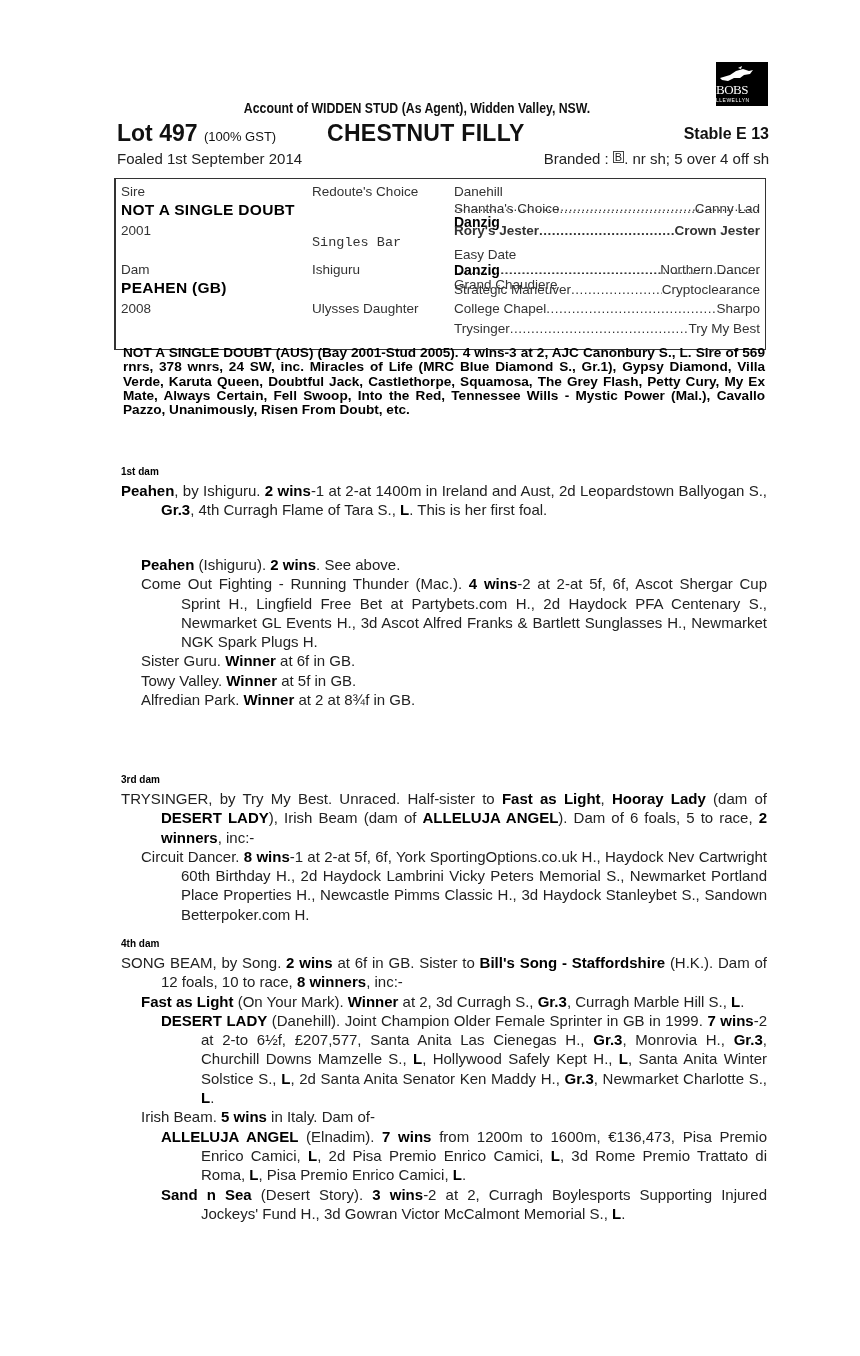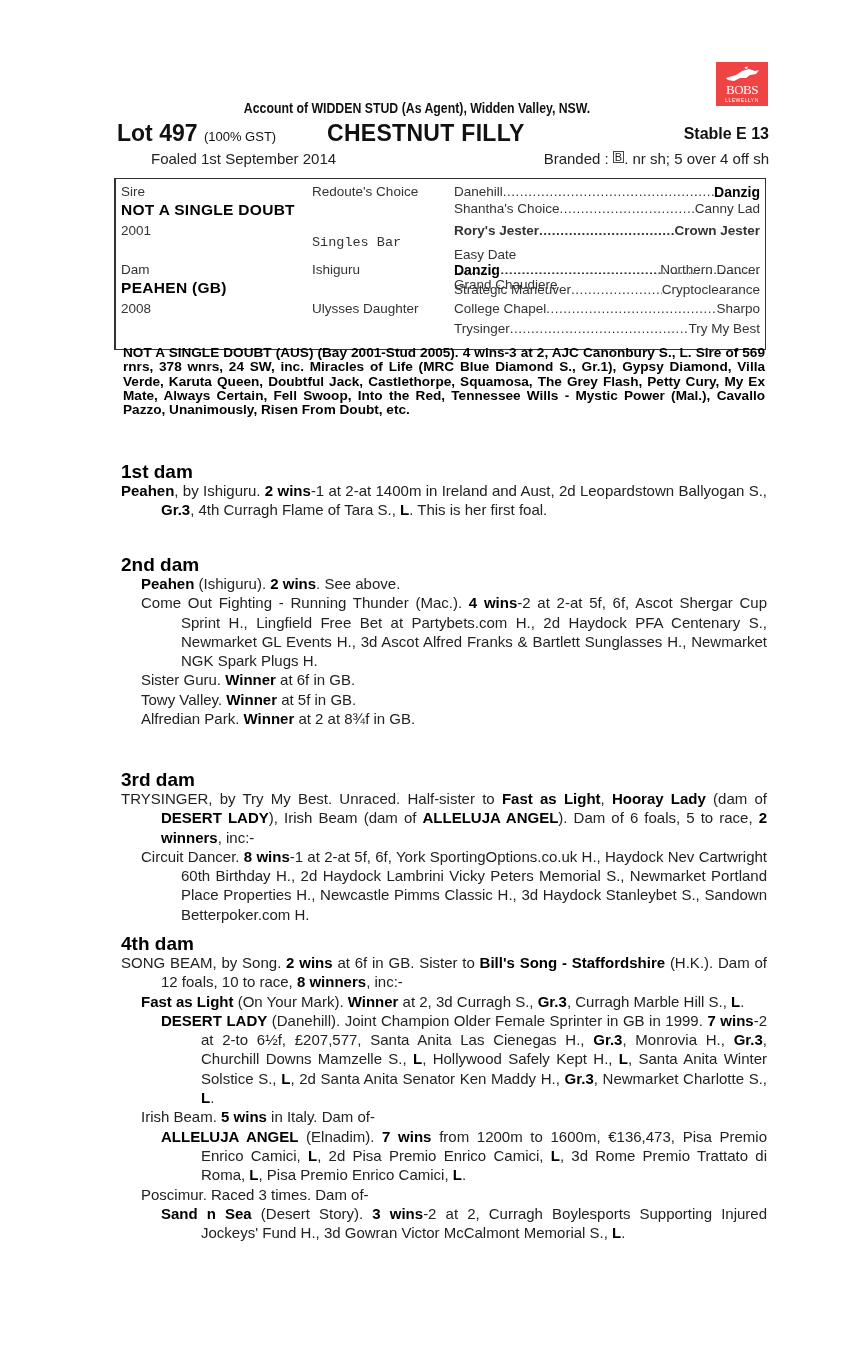--- a/index.html
+++ b/index.html
@@ -1,41 +1,41 @@
 <!DOCTYPE html>
 <html><head>
 <meta charset="utf-8">
 <style>
   html, body { margin: 0; padding: 0; background: #ffffff; }
   body { width: 860px; height: 1356px; position: relative; overflow: hidden; color: #111; font-family: "Liberation Sans", sans-serif; }
   .page { position: absolute; left: 117px; top: 0; width: 652px; }
-  .logo { position: absolute; left: 599px; top: 62px; width: 52px; height: 44px; background: #ef4444; color: #fff; text-align: center; }
+  .logo { position: absolute; left: 599px; top: 62px; width: 52px; height: 44px; background: #000000; color: #fff; }
   .logo .bird { display: block; height: 18px; margin-top: 4px; }
   .logo .txt { display: block; font-family: "Liberation Serif", serif; font-size: 13px; line-height: 12px; letter-spacing: -0.5px; }
   .logo .sub { display: block; font-size: 5px; letter-spacing: 0.5px; margin-top: 1px; }
   .account { position: absolute; left: 0; top: 99px; width: 600px; text-align: center; font-family: "Liberation Sans", sans-serif; font-weight: bold; font-size: 15px; transform: scaleX(0.82); transform-origin: 50% 50%; letter-spacing: 0; }
   .lotline { position: absolute; left: 0; top: 120px; width: 652px; height: 28px; }
   .lot { position: absolute; left: 0; top: 0; font-weight: 900; font-size: 23px; }
   .gst { font-weight: normal; font-size: 13px; }
   .horse { position: absolute; left: 210px; top: 0; font-weight: 900; font-size: 23px; letter-spacing: 0.3px; }
   .stable { position: absolute; right: 0; top: 5px; font-weight: 900; font-size: 16px; }
-  .foaled { position: absolute; left: 0; top: 150px; font-size: 15px; color: #222; margin-left: 34px; }
+  .foaled { position: absolute; left: 0; top: 150px; font-size: 15px; color: #222; }
   .branded { position: absolute; right: 0; top: 150px; font-size: 15px; color: #222; }
   .ped { position: absolute; left: -3px; top: 178px; width: 652px; height: 172px; border: 1.5px solid #333; border-left-width: 2px; box-sizing: border-box; }
   .ped .c { position: absolute; font-size: 13.5px; color: #333; white-space: nowrap; }
   .ped .b { font-weight: 900; font-size: 15.5px; color: #000; letter-spacing: 0.3px; }
   .gg { position: absolute; left: 338px; width: 306px; display: flex; font-size: 13.5px; color: #333; white-space: nowrap; }
   .gg .l { flex: 0 0 auto; }
   .gg .d { flex: 1 1 auto; overflow: hidden; }
   .gg .d::before { content: "................................................................................................................................"; letter-spacing: 0.5px; }
   .gg .r { flex: 0 0 auto; }
   .gg .bold { font-weight: 900; color: #000; font-size: 14px; }
   .sireblk { position: absolute; left: 6px; top: 346px; width: 642px; font-weight: 900; font-size: 13.6px; line-height: 14.3px; text-align: justify; color: #000; }
   .sec { position: absolute; left: 4px; width: 646px; font-size: 15px; line-height: 19.3px; color: #222; }
-  .sec h3 { margin: 0; font-size: 19px; font-weight: 900; color: #000; line-height: 19px; }
+  .sec h3 { margin: 0; font-size: 10px; font-weight: 900; color: #000; line-height: 19px; }
   .sec p { margin: 0; text-align: justify; }
   .sec b, .sireblk b { font-weight: 900; color: #000; }
   .hang0 { padding-left: 40px; text-indent: -40px; }
   .hang1 { padding-left: 60px; text-indent: -40px; }
   .hang2 { padding-left: 80px; text-indent: -40px; }
 </style>
 </head>
 <body>
 
 <div class="page">
@@ -68,21 +68,21 @@
     <span class="c" style="left:5px;top:44px;">2001</span>
     <span class="c" style="left:196px;top:5px;">Redoute's Choice</span>
     <span class="c" style="left:196px;top:56px;font-family:Liberation Mono, monospace;">Singles Bar</span>
 
     <span class="c" style="left:5px;top:83px;">Dam</span>
     <span class="c b" style="left:5px;top:100px;">PEAHEN (GB)</span>
     <span class="c" style="left:5px;top:122px;">2008</span>
     <span class="c" style="left:196px;top:83px;">Ishiguru</span>
     <span class="c" style="left:196px;top:122px;">Ulysses Daughter</span>
 
-    <div class="gg" style="top:5px;">
+    <div class="gg" style="top:5px;flex-direction:column;">
         <span class="l">Danehill</span>
         <span class="d"></span>
         <span class="r bold">Danzig</span>
       </div>
     <div class="gg" style="top:22px;">
         <span class="l">Shantha's Choice</span>
         <span class="d"></span>
         <span class="r">Canny Lad</span>
       </div>
     <div class="gg" style="top:44px;font-weight:bold;">
@@ -118,38 +118,36 @@
   </div>
 
   <div class="sireblk">NOT A SINGLE DOUBT (AUS) (Bay 2001-Stud 2005). 4 wins-3 at 2, AJC Canonbury S., L. Sire of 569 rnrs, 378 wnrs, 24 SW, inc. Miracles of Life (MRC Blue Diamond S., Gr.1), Gypsy Diamond, Villa Verde, Karuta Queen, Doubtful Jack, Castlethorpe, Squamosa, The Grey Flash, Petty Cury, My Ex Mate, Always Certain, Fell Swoop, Into the Red, Tennessee Wills - Mystic Power (Mal.), Cavallo Pazzo, Unanimously, Risen From Doubt, etc.</div>
 
   <div class="sec" style="top:462px;">
     <h3>1st dam</h3>
     <p class="hang0"><b>Peahen</b><span>, by Ishiguru. </span><b>2 wins</b><span>-1 at 2-at 1400m in Ireland and Aust, 2d Leopardstown Ballyogan S., </span><b>Gr.3</b><span>, 4th Curragh Flame of Tara S., </span><b>L</b><span>. This is her first foal.</span></p>
   </div>
 
   <div class="sec" style="top:555px;">
-    <h3>2nd dam</h3>
     <p class="hang1"><b>Peahen</b><span> (Ishiguru). </span><b>2 wins</b><span>. See above.</span></p>
     <p class="hang1"><span>Come Out Fighting - Running Thunder (Mac.). </span><b>4 wins</b><span>-2 at 2-at 5f, 6f, Ascot Shergar Cup Sprint H., Lingfield Free Bet at Partybets.com H., 2d Haydock PFA Centenary S., Newmarket GL Events H., 3d Ascot Alfred Franks &amp; Bartlett Sunglasses H., Newmarket NGK Spark Plugs H.</span></p>
     <p class="hang1"><span>Sister Guru. </span><b>Winner</b><span> at 6f in GB.</span></p>
     <p class="hang1"><span>Towy Valley. </span><b>Winner</b><span> at 5f in GB.</span></p>
     <p class="hang1"><span>Alfredian Park. </span><b>Winner</b><span> at 2 at 8¾f in GB.</span></p>
   </div>
 
   <div class="sec" style="top:770px;">
     <h3>3rd dam</h3>
     <p class="hang0"><span>TRYSINGER, by Try My Best. Unraced. Half-sister to </span><b>Fast as Light</b><span>, </span><b>Hooray Lady</b><span> (dam of </span><b>DESERT LADY</b><span>), Irish Beam (dam of </span><b>ALLELUJA ANGEL</b><span>). Dam of 6 foals, 5 to race, </span><b>2 winners</b><span>, inc:-</span></p>
     <p class="hang1"><span>Circuit Dancer. </span><b>8 wins</b><span>-1 at 2-at 5f, 6f, York SportingOptions.co.uk H., Haydock Nev Cartwright 60th Birthday H., 2d Haydock Lambrini Vicky Peters Memorial S., Newmarket Portland Place Properties H., Newcastle Pimms Classic H., 3d Haydock Stanleybet S., Sandown Betterpoker.com H.</span></p>
   </div>
 
   <div class="sec" style="top:934px;">
     <h3>4th dam</h3>
     <p class="hang0"><span>SONG BEAM, by Song. </span><b>2 wins</b><span> at 6f in GB. Sister to </span><b>Bill's Song - Staffordshire</b><span> (H.K.). Dam of 12 foals, 10 to race, </span><b>8 winners</b><span>, inc:-</span></p>
     <p class="hang1"><b>Fast as Light</b><span> (On Your Mark). </span><b>Winner</b><span> at 2, 3d Curragh S., </span><b>Gr.3</b><span>, Curragh Marble Hill S., </span><b>L</b><span>.</span></p>
     <p class="hang2"><b>DESERT LADY</b><span> (Danehill). Joint Champion Older Female Sprinter in GB in 1999. </span><b>7 wins</b><span>-2 at 2-to 6½f, £207,577, Santa Anita Las Cienegas H., </span><b>Gr.3</b><span>, Monrovia H., </span><b>Gr.3</b><span>, Churchill Downs Mamzelle S., </span><b>L</b><span>, Hollywood Safely Kept H., </span><b>L</b><span>, Santa Anita Winter Solstice S., </span><b>L</b><span>, 2d Santa Anita Senator Ken Maddy H., </span><b>Gr.3</b><span>, Newmarket Charlotte S., </span><b>L</b><span>.</span></p>
     <p class="hang1"><span>Irish Beam. </span><b>5 wins</b><span> in Italy. Dam of-</span></p>
     <p class="hang2"><b>ALLELUJA ANGEL</b><span> (Elnadim). </span><b>7 wins</b><span> from 1200m to 1600m, €136,473, Pisa Premio Enrico Camici, </span><b>L</b><span>, 2d Pisa Premio Enrico Camici, </span><b>L</b><span>, 3d Rome Premio Trattato di Roma, </span><b>L</b><span>, Pisa Premio Enrico Camici, </span><b>L</b><span>.</span></p>
-    <p class="hang1"><span>Poscimur. Raced 3 times. Dam of-</span></p>
     <p class="hang2"><b>Sand n Sea</b><span> (Desert Story). </span><b>3 wins</b><span>-2 at 2, Curragh Boylesports Supporting Injured Jockeys' Fund H., 3d Gowran Victor McCalmont Memorial S., </span><b>L</b><span>.</span></p>
   </div>
 
 </div>
 
 </body></html>

